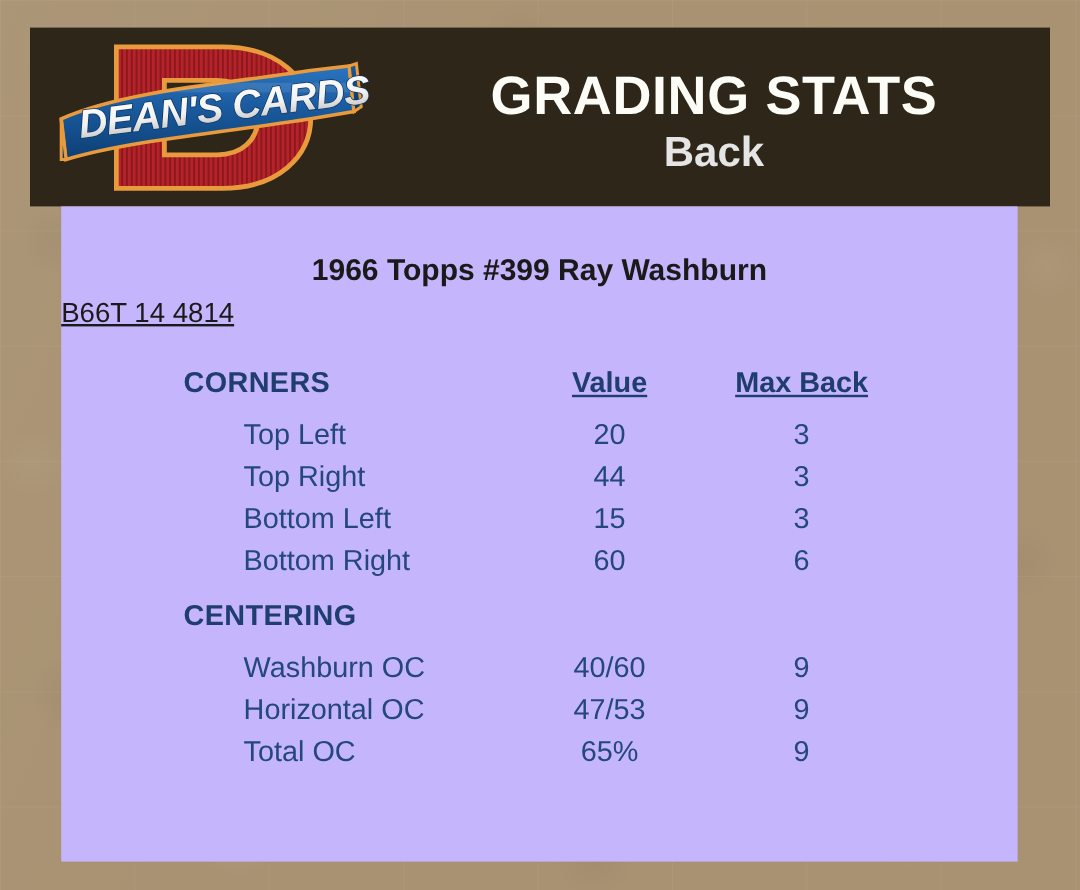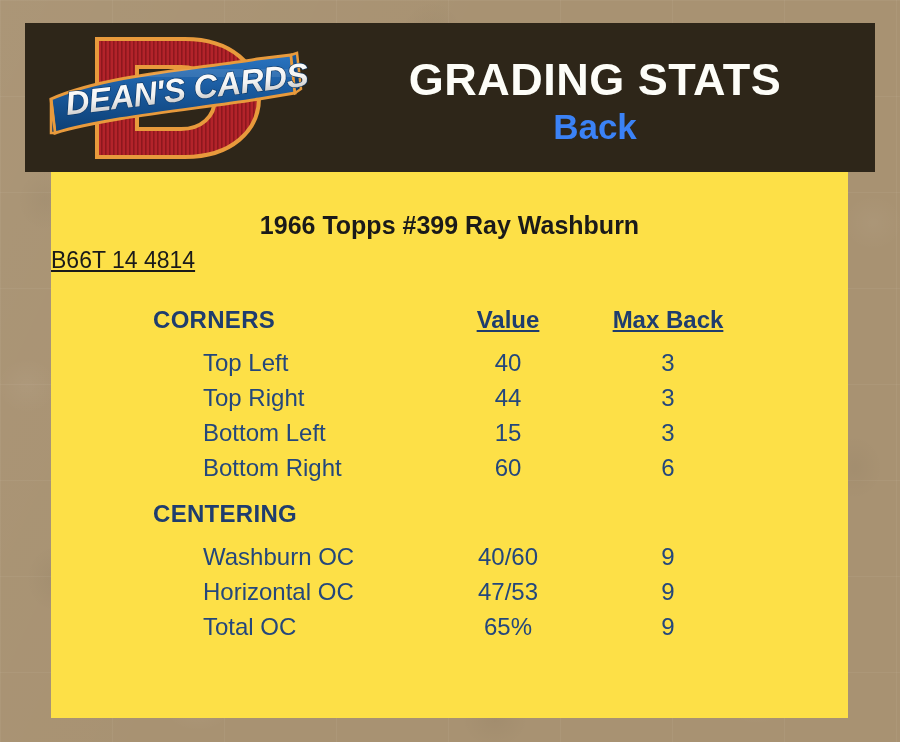--- a/index.html
+++ b/index.html
@@ -81,34 +81,34 @@
     font-weight: bold;
   }
   #main-title {
     color: #fdfdf8;
     font-size: 45px;
     line-height: 52px;
     letter-spacing: 0.5px;
     white-space: nowrap;
   }
   #sub-title {
-    color: #3b82f6;
+    color: #e5e5e5;
     font-size: 35px;
     line-height: 42px;
     white-space: nowrap;
   }
 
   
   #panel {
     position: absolute;
     left: 51px;
     top: 172px;
     width: 797px;
     height: 546px;
-    background: #fde047;
+    background: #c4b5fd;
   }
 
   #card-title {
     margin-top: 38px;
     text-align: center;
     color: #1a1a1a;
     font-size: 25px;
     font-weight: bold;
     line-height: 30px;
   }
@@ -249,21 +249,21 @@
 
     <div class="stat-section">
       <div class="section-row">
         <div class="section-name">CORNERS</div>
         <div class="col-head col-value">Value</div>
         <div class="col-head col-grade">Max Back</div>
       </div>
 
       <div class="data-row">
         <div class="row-label">Top Left</div>
-        <div class="row-value">40</div>
+        <div class="row-value">20</div>
         <div class="row-grade">3</div>
       </div>
       <div class="data-row">
         <div class="row-label">Top Right</div>
         <div class="row-value">44</div>
         <div class="row-grade">3</div>
       </div>
       <div class="data-row">
         <div class="row-label">Bottom Left</div>
         <div class="row-value">15</div>

